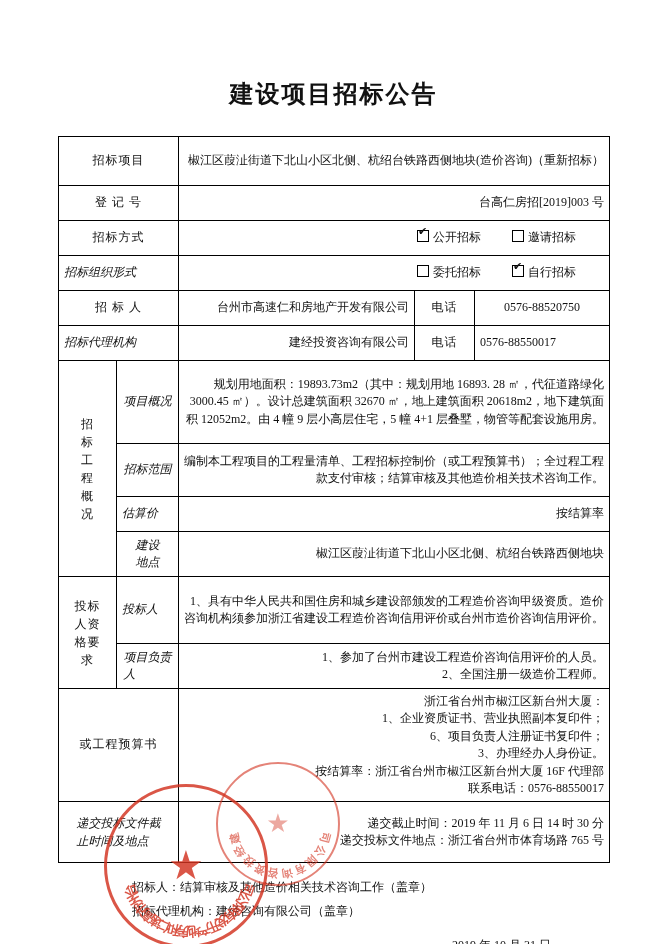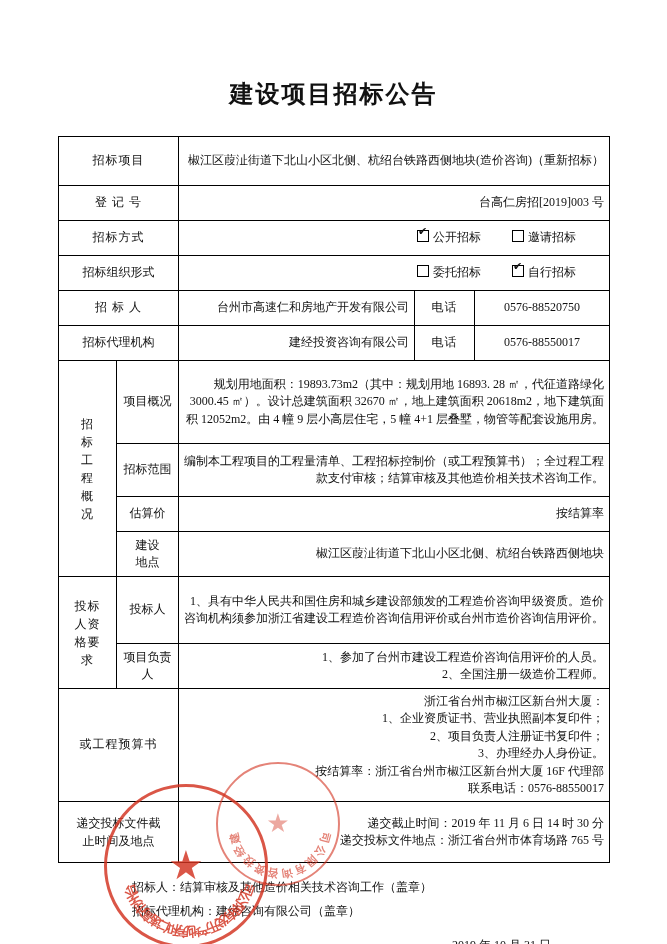--- a/index.html
+++ b/index.html
@@ -42,22 +42,23 @@
   table.main td {
     border: 1px solid #000;
     padding: 4px 5px;
     vertical-align: middle;
   }
   td.label {
     text-align: center;
     letter-spacing: 1px;
   }
   td.label-narrow {
-    text-align: center;
+    text-align: left;
     letter-spacing: 0px;
+    font-style: italic;
   }
   td.value {
     text-align: right;
   }
   .vlabel {
     text-align: center;
     letter-spacing: 1px;
   }
   .cb {
     display: inline-block;
@@ -193,21 +194,21 @@
       <td class="label" colspan="2" style="height:26px">招 标 人</td>
       <td class="value">台州市高速仁和房地产开发有限公司</td>
       <td class="label">电话</td>
       <td class="value" style="text-align:center">0576-88520750</td>
     </tr>
 
     <tr>
       <td class="label-narrow" colspan="2" style="height:26px">招标代理机构</td>
       <td class="value">建经投资咨询有限公司</td>
       <td class="label">电话</td>
-      <td class="value" style="text-align:center">0576-88550017</td>
+      <td class="value" style="text-align:left">0576-88550017</td>
     </tr>
 
     <tr>
       <td class="vlabel" rowspan="4" style="width:58px">
         <div style="width:2em; margin:8px auto; line-height:1.5;">招标工程概况</div>
       </td>
       <td class="label-narrow" style="height:74px">
         <div style="width:4em; margin:12px auto;">项目概况</div>
       </td>
       <td class="value" colspan="3">规划用地面积：19893.73m2（其中：规划用地 16893. 28 ㎡，代征道路绿化 3000.45 ㎡）。设计总建筑面积 32670 ㎡，地上建筑面积 20618m2，地下建筑面积 12052m2。由 4 幢 9 层小高层住宅，5 幢 4+1 层叠墅，物管等配套设施用房。</td>
@@ -246,21 +247,21 @@
       </td>
       <td class="value" colspan="3" style="white-space:pre-line">1、参加了台州市建设工程造价咨询信用评价的人员。
 2、全国注册一级造价工程师。</td>
     </tr>
 
     <tr>
       <td class="label" colspan="2" style="height:96px">或工程预算书</td>
       <td class="value" colspan="3">
         <div class="tight">浙江省台州市椒江区新台州大厦：</div>
         <div class="tight">1、企业资质证书、营业执照副本复印件；</div>
-        <div class="tight">2、项目负责人注册证书复印件；</div>
+        <div class="tight">6、项目负责人注册证书复印件；</div>
         <div class="tight">3、办理经办人身份证。</div>
         <div class="tight">按结算率：浙江省台州市椒江区新台州大厦 16F 代理部</div>
         <div class="tight">联系电话：0576-88550017</div>
       </td>
     </tr>
 
     <tr>
       <td class="label-narrow" colspan="2" style="height:40px">
         <div style="width:7em; margin:8px auto; line-height:1.5;">递交投标文件截止时间及地点</div>
       </td>

